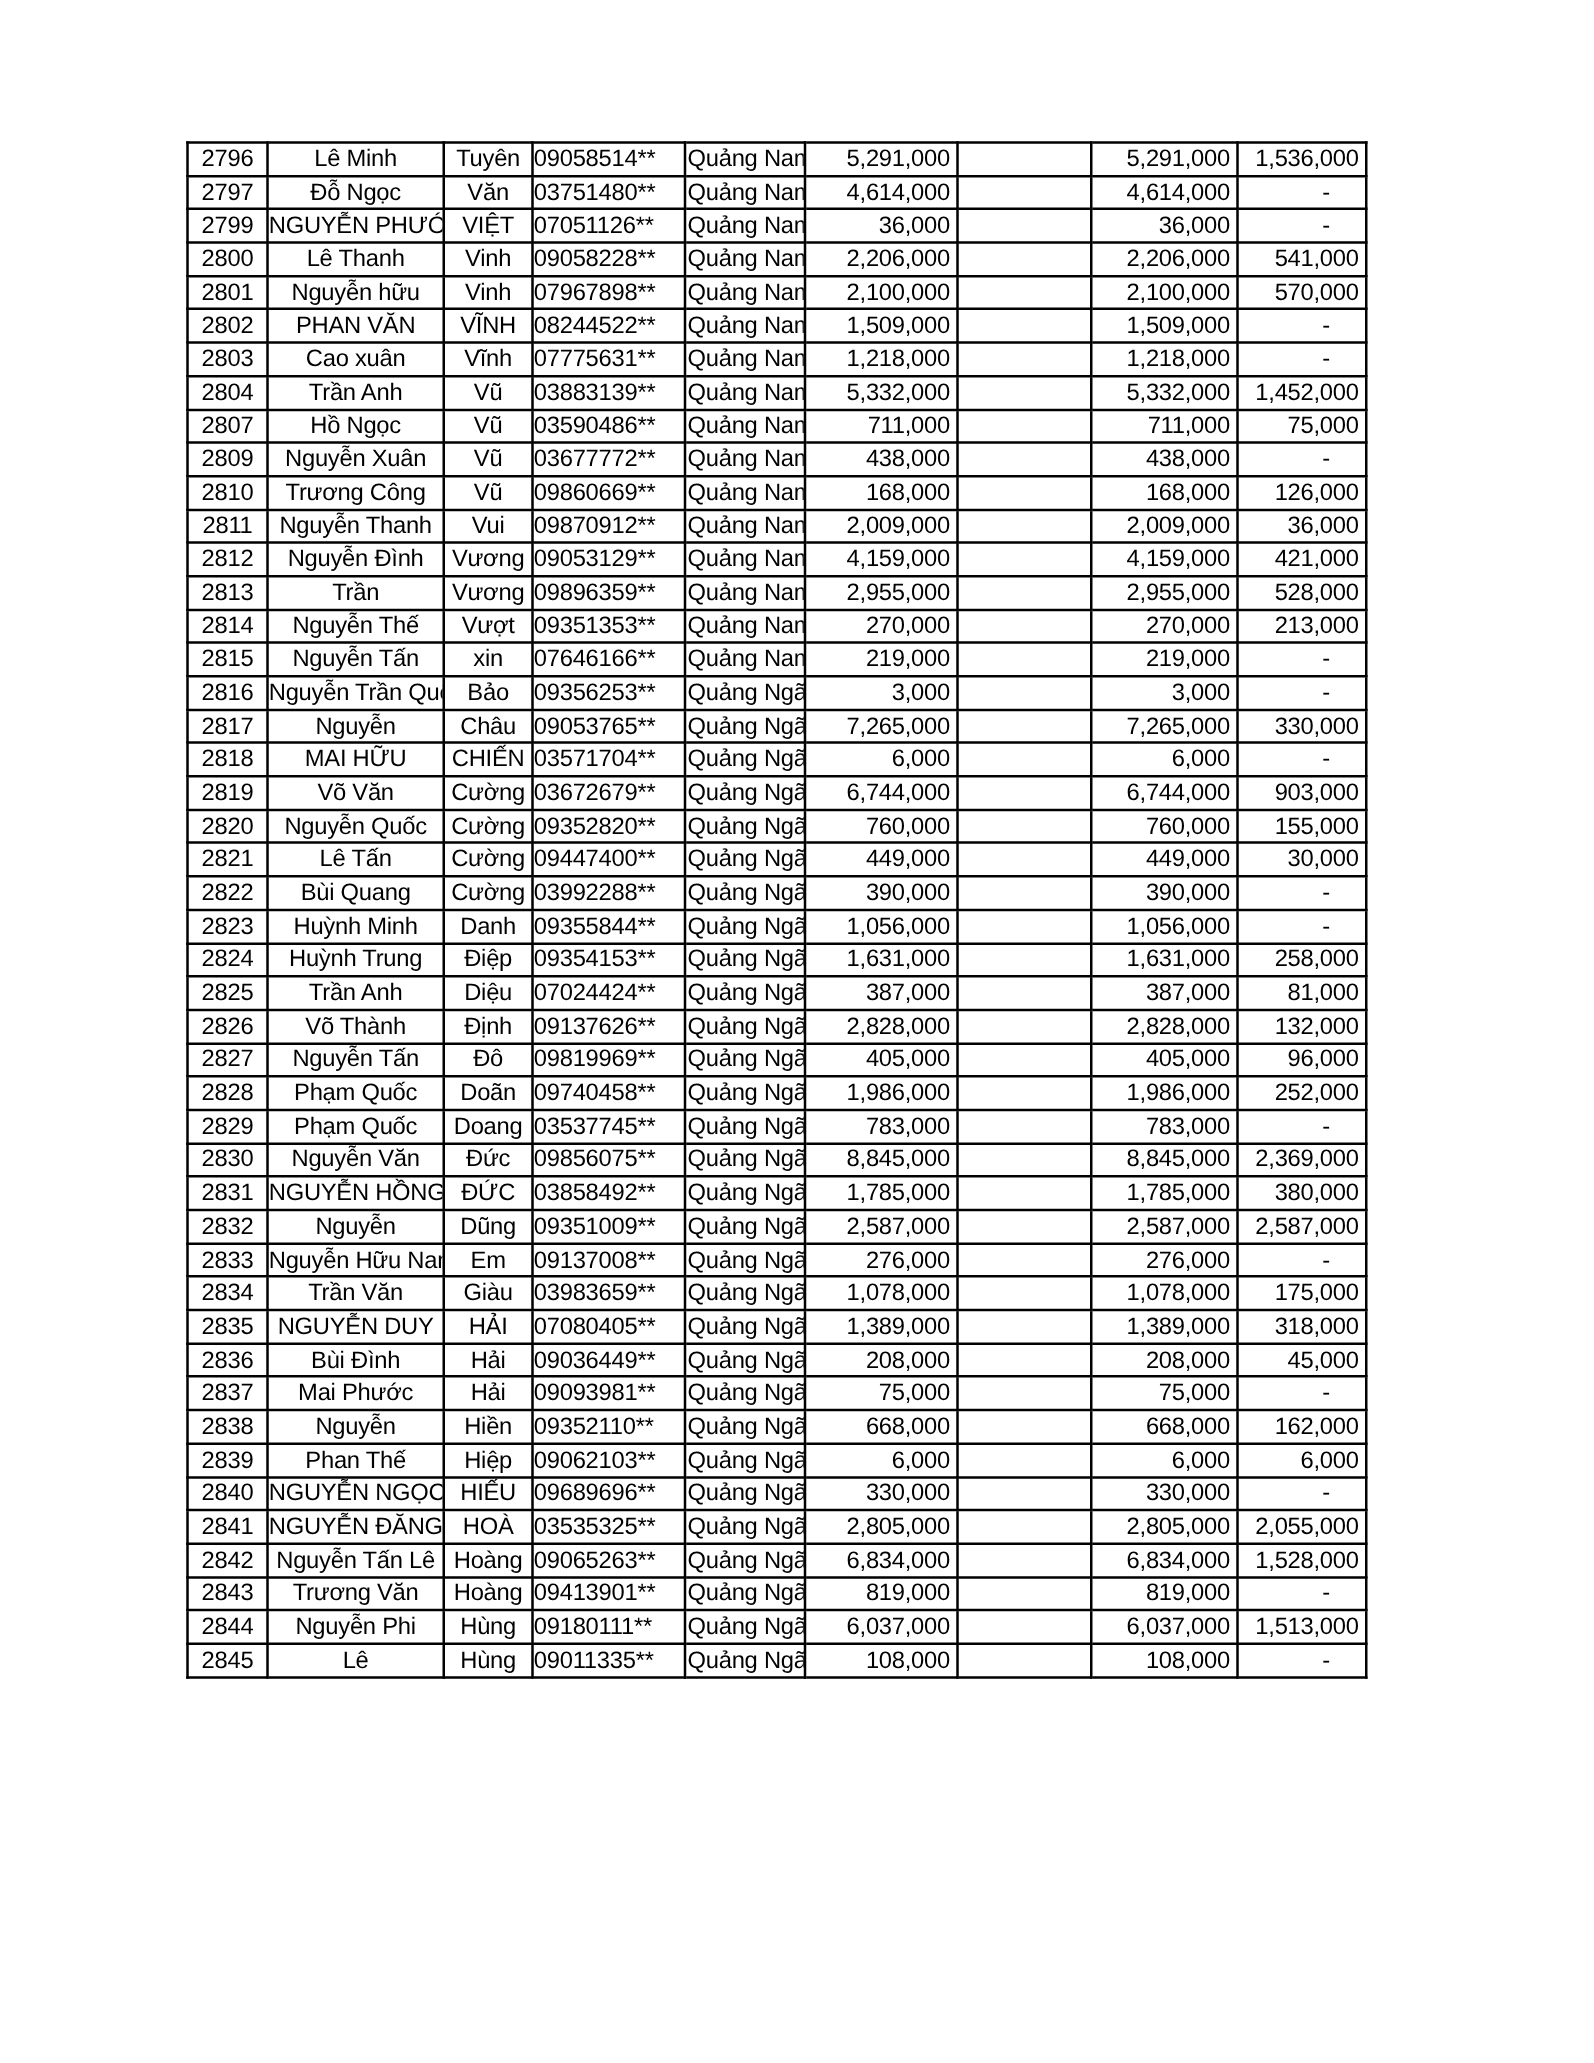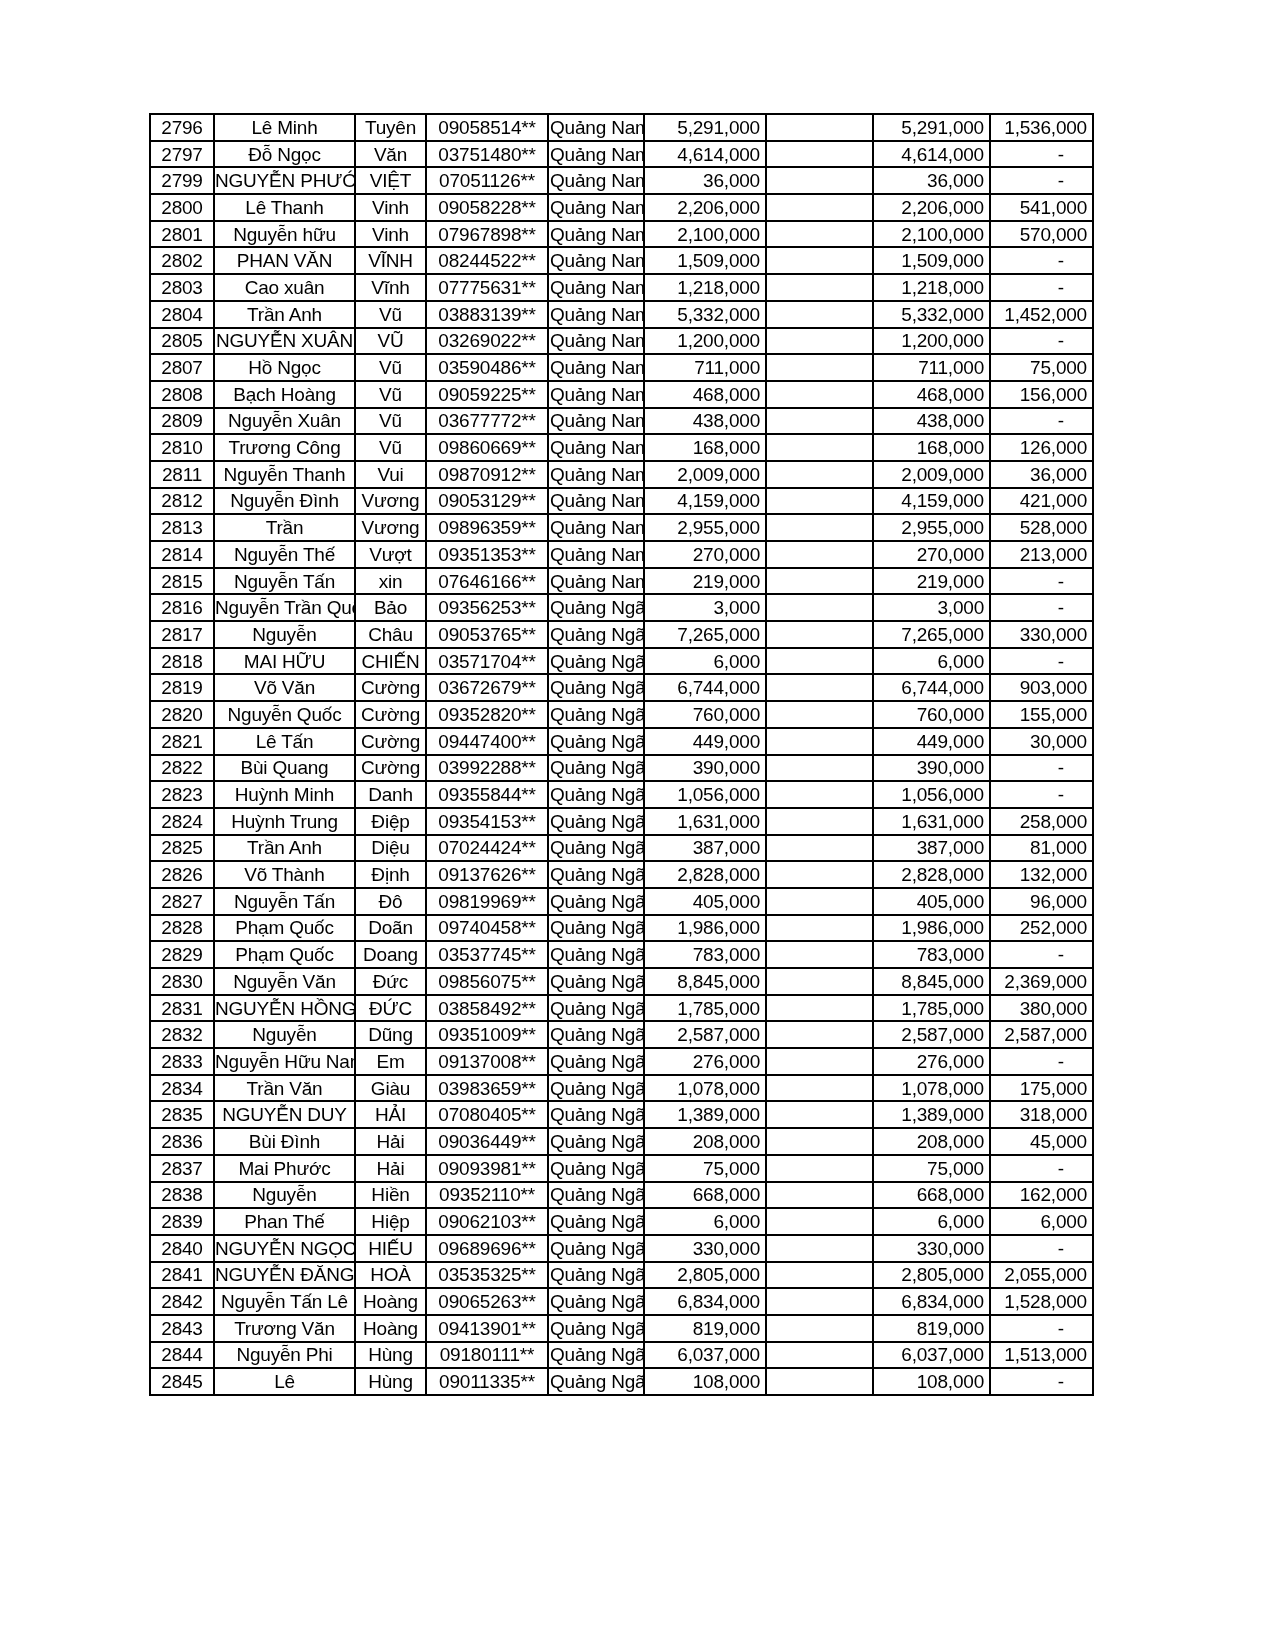--- a/index.html
+++ b/index.html
@@ -30,21 +30,21 @@
     font-size: 19px;
     line-height: 1;
     overflow: hidden;
     white-space: nowrap;
     padding: 0;
     vertical-align: middle;
     letter-spacing: -0.2px;
   }
   .c-num   { text-align: center; }
   .c-name  { text-align: center; }
-  .c-phone { text-align: center; margin-top: 43px; }
+  .c-phone { text-align: left; margin-top: 43px; }
   .c-prov  { text-align: center; padding-left: 1px !important; margin-left: 30px; }
   .c-amt   { text-align: right; padding-right: 5px !important; }
   .c-amt.dash { padding-right: 28px !important; }
 </style>
 </head>
 <body>
 
 <div class="sheet">
   <table class="records">
     <colgroup>
@@ -141,51 +141,29 @@
           <td class="c-name">Trần Anh</td>
           <td class="c-name">Vũ</td>
           <td class="c-phone">03883139**</td>
           <td class="c-prov">Quảng Nam</td>
           <td class="c-amt">5,332,000</td>
           <td class="c-amt"></td>
           <td class="c-amt">5,332,000</td>
           <td class="c-amt">1,452,000</td>
         </tr>
         <tr>
-          <td class="c-num">2805</td>
-          <td class="c-name">NGUYỄN XUÂN</td>
-          <td class="c-name">VŨ</td>
-          <td class="c-phone">03269022**</td>
-          <td class="c-prov">Quảng Nam</td>
-          <td class="c-amt">1,200,000</td>
-          <td class="c-amt"></td>
-          <td class="c-amt">1,200,000</td>
-          <td class="c-amt dash">-</td>
-        </tr>
-        <tr>
           <td class="c-num">2807</td>
           <td class="c-name">Hồ Ngọc</td>
           <td class="c-name">Vũ</td>
           <td class="c-phone">03590486**</td>
           <td class="c-prov">Quảng Nam</td>
           <td class="c-amt">711,000</td>
           <td class="c-amt"></td>
           <td class="c-amt">711,000</td>
           <td class="c-amt">75,000</td>
-        </tr>
-        <tr>
-          <td class="c-num">2808</td>
-          <td class="c-name">Bạch Hoàng</td>
-          <td class="c-name">Vũ</td>
-          <td class="c-phone">09059225**</td>
-          <td class="c-prov">Quảng Nam</td>
-          <td class="c-amt">468,000</td>
-          <td class="c-amt"></td>
-          <td class="c-amt">468,000</td>
-          <td class="c-amt">156,000</td>
         </tr>
         <tr>
           <td class="c-num">2809</td>
           <td class="c-name">Nguyễn Xuân</td>
           <td class="c-name">Vũ</td>
           <td class="c-phone">03677772**</td>
           <td class="c-prov">Quảng Nam</td>
           <td class="c-amt">438,000</td>
           <td class="c-amt"></td>
           <td class="c-amt">438,000</td>

